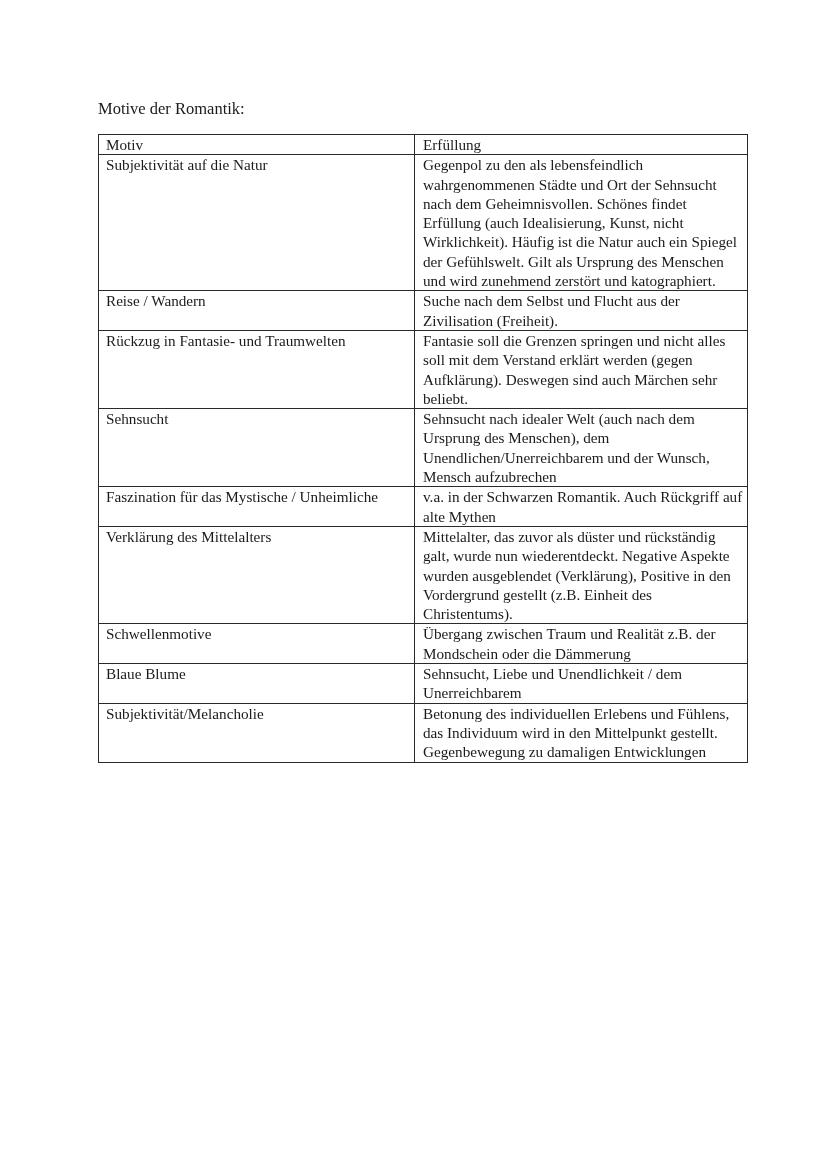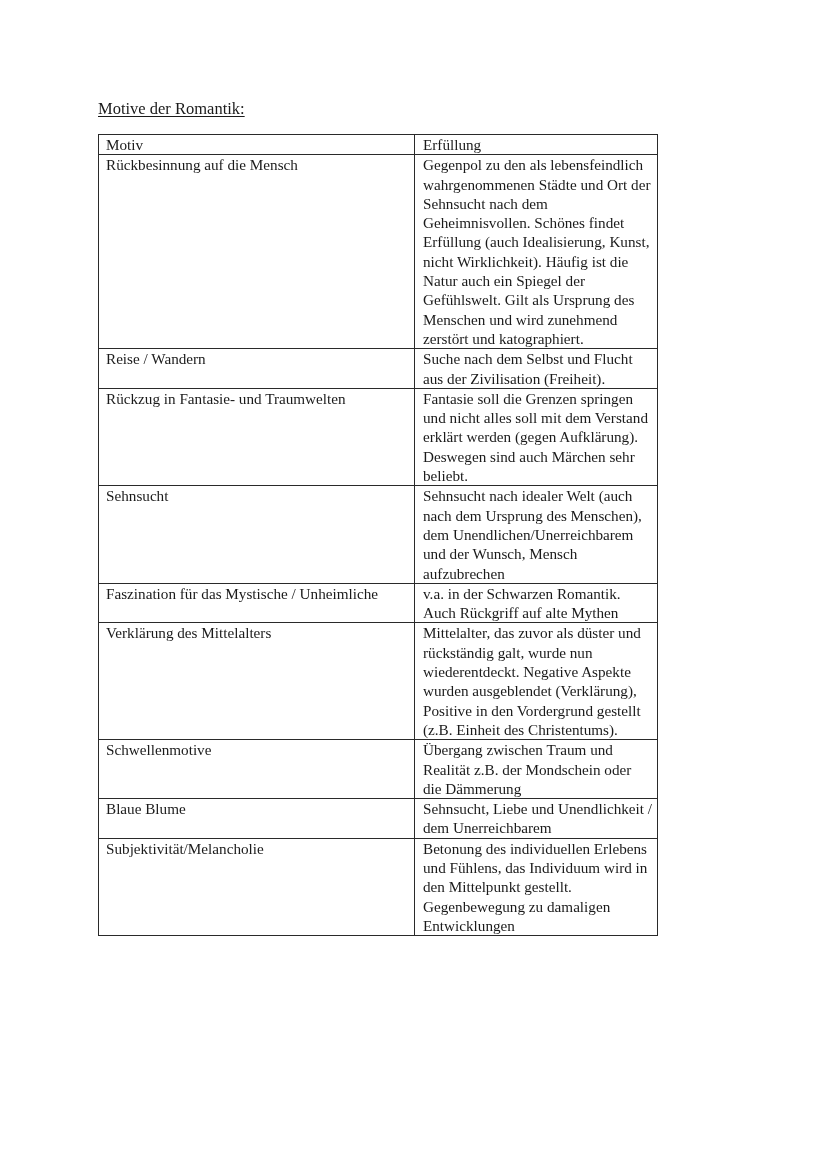--- a/index.html
+++ b/index.html
@@ -12,30 +12,29 @@
       height: 1171px;
       position: relative;
       font-family: "Liberation Serif", "DejaVu Serif", serif;
       color: #1a1a1a;
     }
     .page-title {
       position: absolute;
       left: 98px;
       top: 99px;
       font-size: 16.5px;
-      text-decoration: underline;
       text-underline-offset: 2px;
       margin: 0;
       font-weight: normal;
     }
     table.motive-table {
       position: absolute;
       left: 98px;
       top: 134px;
-      width: 560px;
+      width: 650px;
       border-collapse: collapse;
       font-size: 15.2px;
       line-height: 19.3px;
     }
     table.motive-table td, table.motive-table th {
       border: 1.2px solid #2a2a2a;
       vertical-align: top;
       text-align: left;
       font-weight: normal;
       padding: 0 6px 0 7px;
@@ -55,21 +54,21 @@
 
 <table class="motive-table">
   <thead>
     <tr>
       <th class="col-motiv">Motiv</th>
       <th class="col-erkl">Erfüllung</th>
     </tr>
   </thead>
   <tbody>
     <tr>
-      <td class="col-motiv">Rückbesinnung auf die Mensch</td>
+      <td class="col-motiv">Subjektivität auf die Natur</td>
       <td class="col-erkl">Gegenpol zu den als lebensfeindlich wahrgenommenen Städte und Ort der Sehnsucht nach dem Geheimnisvollen. Schönes findet Erfüllung (auch Idealisierung, Kunst, nicht Wirklichkeit). Häufig ist die Natur auch ein Spiegel der Gefühlswelt. Gilt als Ursprung des Menschen und wird zunehmend zerstört und katographiert.</td>
     </tr>
     <tr>
       <td class="col-motiv">Reise / Wandern</td>
       <td class="col-erkl">Suche nach dem Selbst und Flucht aus der Zivilisation (Freiheit).</td>
     </tr>
     <tr>
       <td class="col-motiv">Rückzug in Fantasie- und Traumwelten</td>
       <td class="col-erkl">Fantasie soll die Grenzen springen und nicht alles soll mit dem Verstand erklärt werden (gegen Aufklärung). Deswegen sind auch Märchen sehr beliebt.</td>
     </tr>

